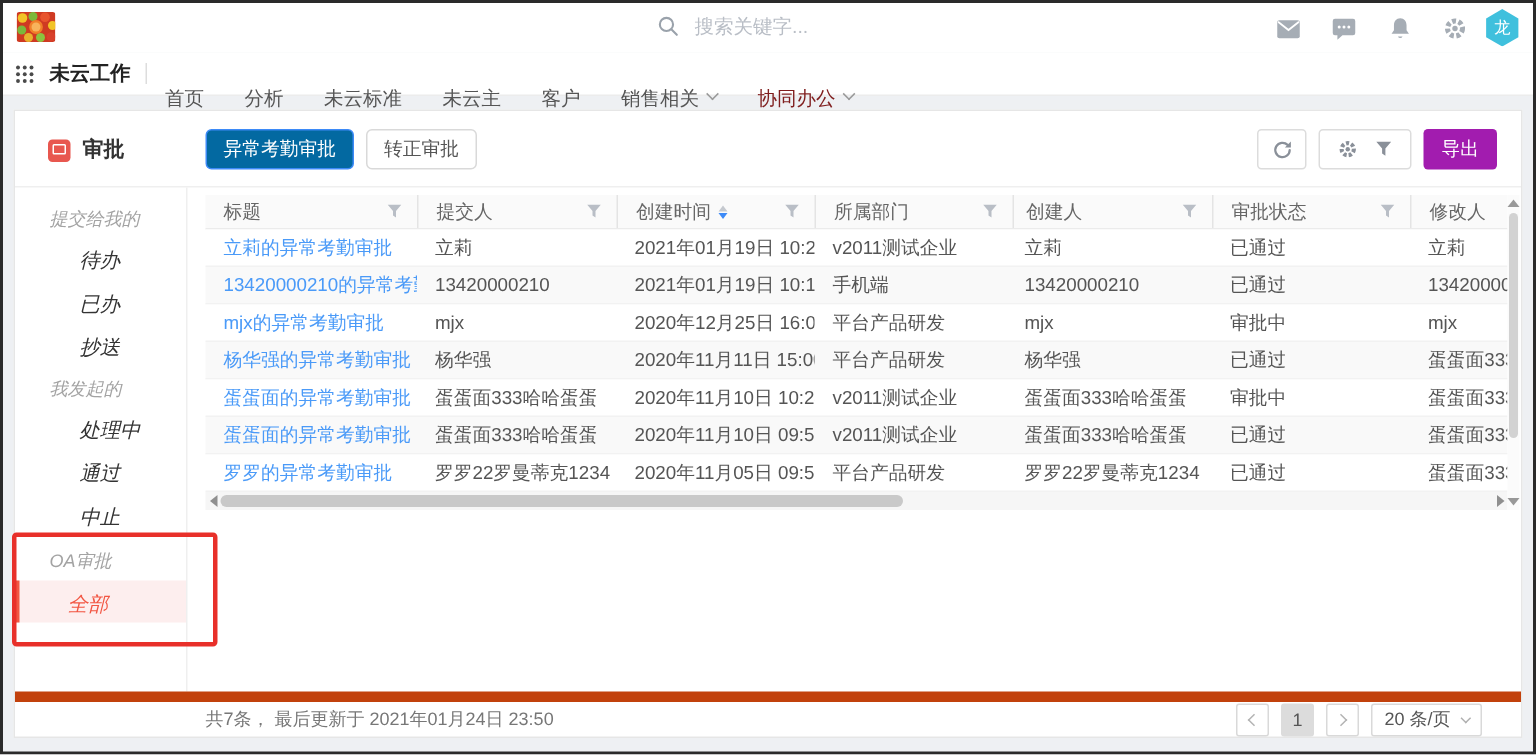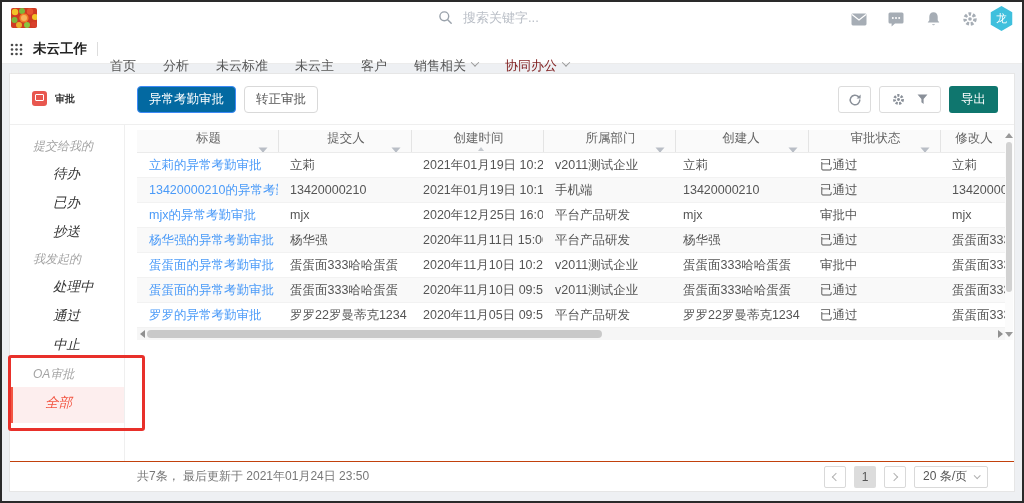--- a/index.html
+++ b/index.html
@@ -27,46 +27,46 @@
   .nav-item{position:relative;height:29px;line-height:27px;margin-right:27px;cursor:pointer;white-space:nowrap;display:flex;align-items:center;margin-top:32px;}
   .nav-item.active{color:#7f1d1d;}
   .nav-item.active::after{content:"";position:absolute;left:0;right:0;bottom:1px;height:2px;background:#f56c6c;border-radius:1px;}
   .chev{display:inline-block;width:6px;height:6px;border-right:1.4px solid #999;border-bottom:1.4px solid #999;
     transform:rotate(45deg) translate(-1px,-1px);margin-left:6px;margin-top:-3px;}
 
   
   .card{position:absolute;left:7px;right:7px;top:71px;bottom:9px;background:#fff;border:1px solid #e6e6e6;}
 
   .card-header{position:absolute;left:0;right:0;top:0;height:51px;border-bottom:1px solid #efefef;}
-  .page-title{position:absolute;left:22px;top:17px;display:flex;align-items:center;gap:8px;font-size:10px;font-weight:bold;color:#333;}
+  .page-title{position:absolute;left:22px;top:17px;display:flex;align-items:center;gap:8px;font-size:14px;font-weight:bold;color:#333;}
   .ptico{width:15px;height:15px;background:#e8574f;border-radius:3px;position:relative;}
   .ptico::after{content:"";position:absolute;left:3px;top:3px;right:3px;height:5px;border:1.4px solid #fff;border-radius:1px;}
   .tabs{position:absolute;left:127px;top:12px;display:flex;gap:8px;}
   .tab{height:27px;line-height:25px;padding:0 11px;border-radius:4px;font-size:12.5px;border:1px solid #d9d9d9;color:#555;background:#fff;cursor:pointer;}
   .tab.active{background:#0369a1;border-color:#3d8af7;color:#fff;}
   .actions{position:absolute;right:16px;top:12px;display:flex;gap:8px;align-items:center;}
   .abtn{height:27px;border:1px solid #dcdcdc;border-radius:3px;background:#fff;display:flex;align-items:center;justify-content:center;cursor:pointer;}
   .abtn.single{width:33px;}
   .abtn.pair{width:62px;gap:12px;}
-  .export{height:27px;padding:8px 12px;border-radius:3px;background:#0f766e;color:#fff;font-size:12.5px;display:flex;align-items:center;cursor:pointer;}
+  .export{height:27px;padding:8px 12px;border-radius:3px;background:#a21caf;color:#fff;font-size:12.5px;display:flex;align-items:center;cursor:pointer;}
 
   
   .sidebar{position:absolute;left:0;top:51px;bottom:30px;width:115px;border-right:1px solid #efefef;padding-top:8px;font-size:13.5px;color:#333;font-style:italic;}
   .sgroup{height:26px;line-height:26px;padding-left:23px;font-size:12px;color:#a3a3a3;}
   .sitem{height:29px;line-height:29px;padding-left:43px;cursor:pointer;white-space:nowrap;}
   .sgroup.oa{margin-top:2px;}
-  .sitem.active{height:36px;line-height:32px;background:#fdeeee;color:#f25643;border-left:3px solid #f25643;padding-left:32px;}
+  .sitem.active{height:28px;line-height:32px;background:#fdeeee;color:#f25643;border-left:3px solid #f25643;padding-left:32px;}
 
   .annotation{position:absolute;left:6px;top:353px;width:137px;height:76px;border:3px solid #e8302a;border-radius:3px;z-index:50;pointer-events:none;}
 
   
   .main{position:absolute;left:116px;right:0;top:51px;bottom:30px;overflow:hidden;}
   .table{position:absolute;left:11px;top:5px;right:9px;}
   .thead{display:flex;height:23px;background:#fafafa;border-bottom:1px solid #ebebeb;}
-  .th{display:flex;align-items:center;font-size:12.5px;color:#666;padding:0 10px 0 12px;white-space:nowrap;overflow:hidden;flex-direction:column;}
+  .th{display:flex;align-items:center;font-size:12.5px;color:#666;padding:0 10px 0 12px;white-space:nowrap;overflow:hidden;}
   .th + .th{border-left:1px solid #e4e4e4;}
   .th .funnel{margin-left:auto;display:flex;}
   .tr{display:flex;height:25px;border-bottom:1px solid #f2f2f2;background:#fff;}
   .tr:nth-child(even){background:#f9f9f9;}
   .td{font-size:12.5px;color:#555;line-height:24px;padding:0 10px 0 12px;white-space:nowrap;overflow:hidden;}
   .td.link{color:#4a9af8;cursor:pointer;}
   .col0{width:141px;}.col1{width:133px;}.col2{width:132px;}.col3{width:132px;}.col4{width:133px;padding-left:8px;}.col5{width:132px;}.col6{flex:1;min-width:0;}
   .sorter{display:inline-flex;flex-direction:column;margin-left:5px;gap:1px;}
   .car-up{width:0;height:0;border-left:3.5px solid transparent;border-right:3.5px solid transparent;border-bottom:4px solid #c5c9cf;}
   .car-dn{width:0;height:0;border-left:3.5px solid transparent;border-right:3.5px solid transparent;border-top:4px solid #3d8af7;}
@@ -78,21 +78,21 @@
   .tri-r{width:0;height:0;border-top:4px solid transparent;border-bottom:4px solid transparent;border-left:5px solid #8f8f8f;}
   .hs-track{flex:1;position:relative;height:12px;}
   .hs-thumb{position:absolute;left:0;top:2px;height:8px;width:455px;background:#c9c9c9;border-radius:4px;cursor:grab;}
   .vscroll{position:absolute;right:1px;top:5px;width:8px;height:210px;display:flex;flex-direction:column;align-items:center;background:#fbfbfb;}
   .tri-u{width:0;height:0;border-left:4px solid transparent;border-right:4px solid transparent;border-bottom:5px solid #999;margin-top:3px;cursor:pointer;}
   .tri-d{width:0;height:0;border-left:4px solid transparent;border-right:4px solid transparent;border-top:5px solid #999;margin-bottom:3px;cursor:pointer;}
   .vs-thumb{flex:0 0 150px;width:6px;background:#d2d2d2;border-radius:3px;margin-top:4px;cursor:grab;}
   .vs-spacer{flex:1;}
 
   
-  .card-footer{position:absolute;left:0;right:0;bottom:0;height:30px;border-top:1px solid #c2410c;display:flex;align-items:center;}
+  .card-footer{position:absolute;left:0;right:0;bottom:0;height:30px;border-top:7px solid #c2410c;display:flex;align-items:center;}
   .summary{margin-left:127px;font-size:12px;color:#777;}
   .pager{position:absolute;right:26px;display:flex;align-items:center;gap:8px;}
   .pbtn{width:22px;height:22px;border:1px solid #d9d9d9;border-radius:2px;background:#fff;display:flex;align-items:center;justify-content:center;cursor:pointer;}
   .pchev-l{width:6px;height:6px;border-left:1.5px solid #b3b3b3;border-bottom:1.5px solid #b3b3b3;transform:rotate(45deg);margin-left:2px;}
   .pchev-r{width:6px;height:6px;border-right:1.5px solid #b3b3b3;border-top:1.5px solid #b3b3b3;transform:rotate(45deg);margin-right:2px;}
   .pnum{width:22px;height:22px;border-radius:2px;background:#dcdcdc;color:#555;font-size:12px;display:flex;align-items:center;justify-content:center;cursor:pointer;}
   .psize{height:22px;border:1px solid #d9d9d9;border-radius:2px;background:#fff;padding:0 8px;font-size:12px;color:#555;display:flex;align-items:center;gap:7px;cursor:pointer;}
   .pcaret{width:5px;height:5px;border-right:1.3px solid #b0b0b0;border-bottom:1.3px solid #b0b0b0;transform:rotate(45deg) translateY(-1px);}
 </style>
 </head>

